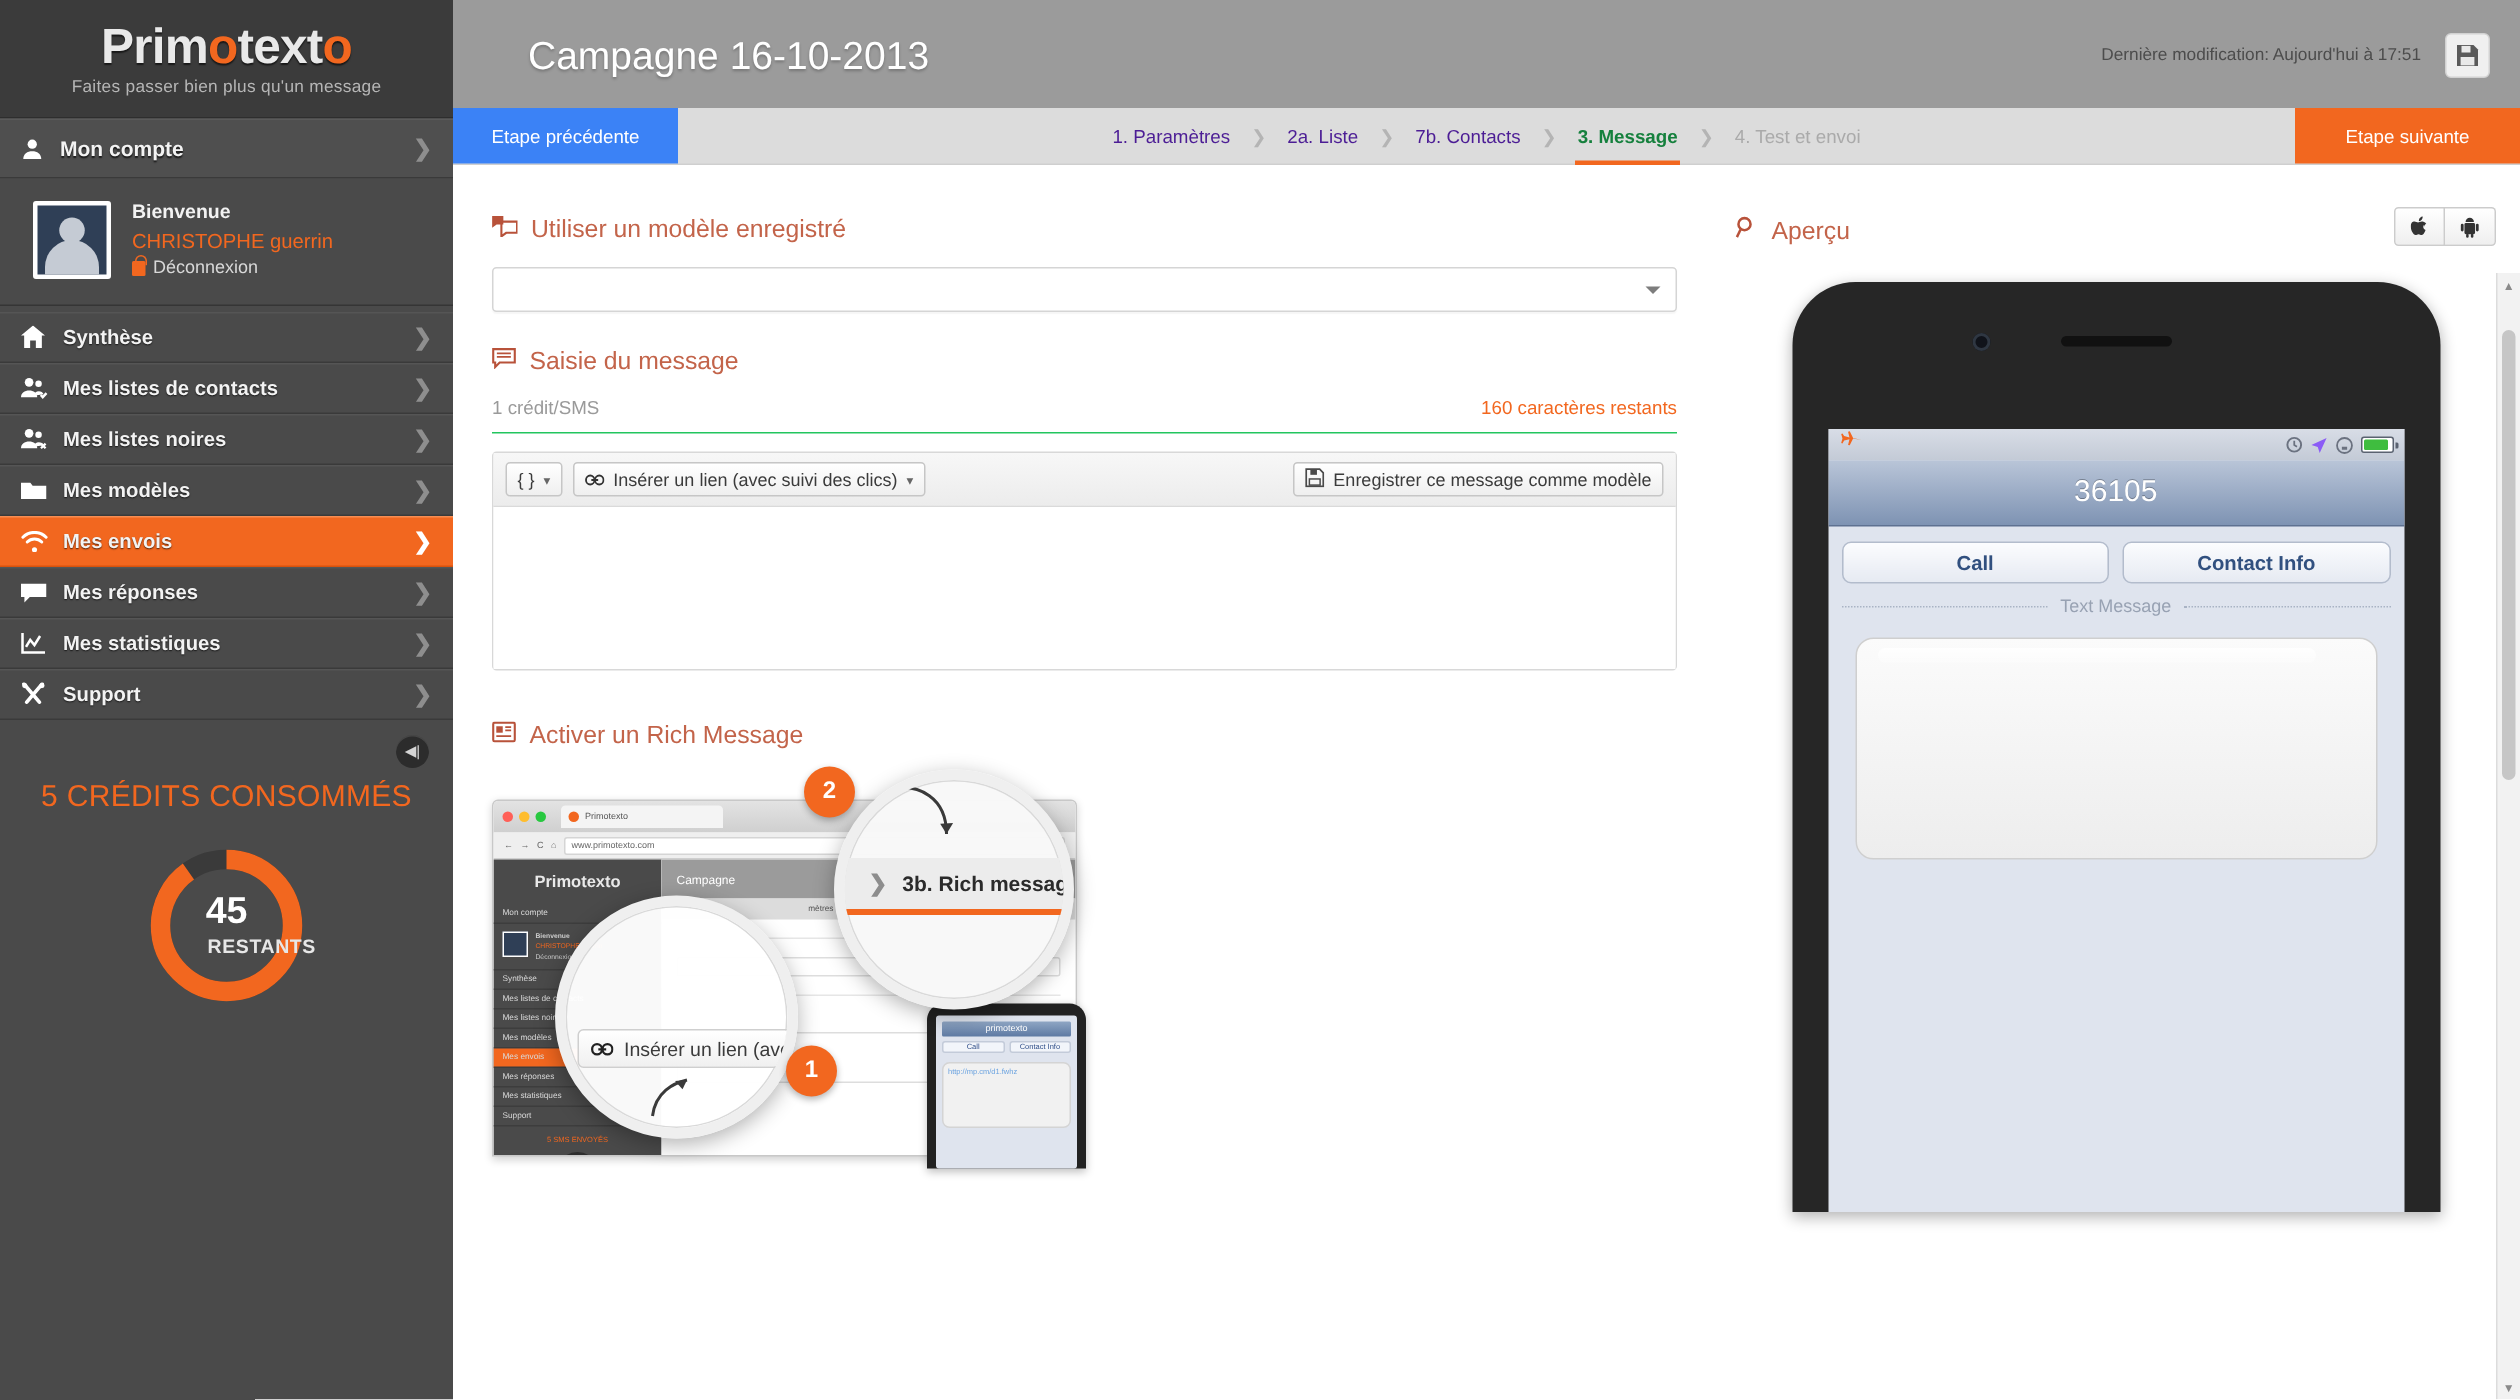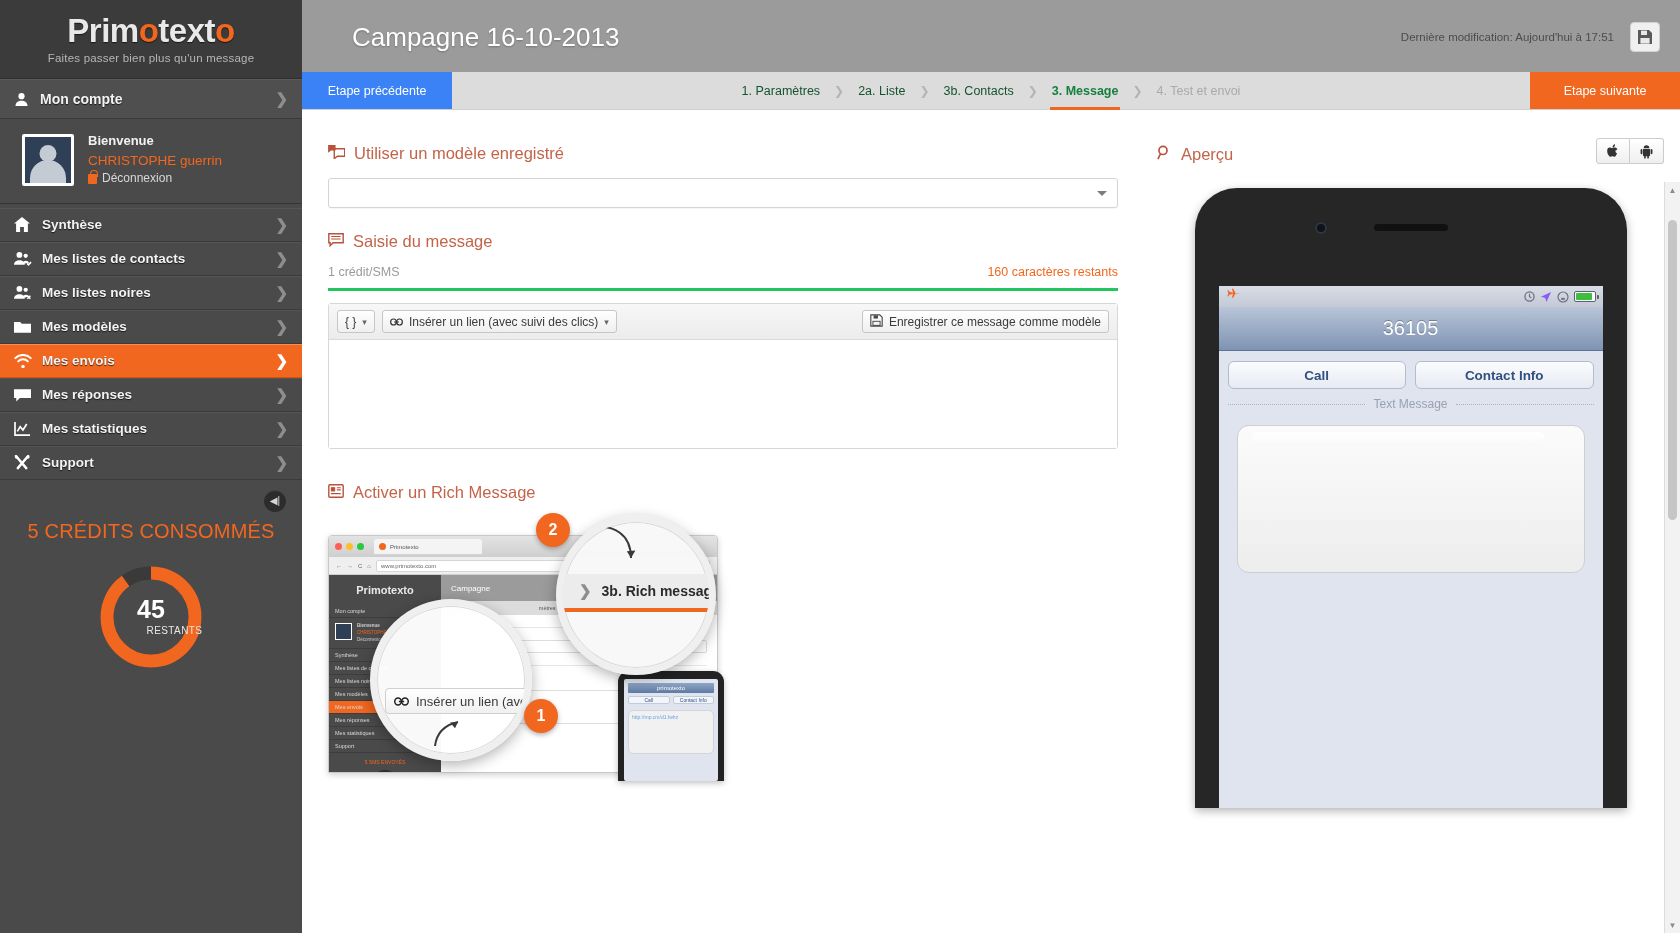--- a/index.html
+++ b/index.html
@@ -125,21 +125,21 @@
     margin-top: 22px; margin-bottom: 16px;
   }
   .gauge {
     width: 116px; height: 116px; margin: 0 auto; position: relative;
   }
   .gauge .center {
     position: absolute; inset: 0; display: flex; flex-direction: column;
     align-items: center; justify-content: center;
   }
   .g-num { font-size: 25px; font-weight: bold; color: #ffffff; line-height: 1; }
-  .g-sub { font-size: 10px; font-weight: normal; color: #e7e7e7; letter-spacing: .4px; margin-top: 3px; padding-left: 47px; }
+  .g-sub { font-size: 13px; font-weight: bold; color: #e7e7e7; letter-spacing: .4px; margin-top: 3px; padding-left: 47px; }
 
   
   .main { flex: 1; height: 933px; position: relative; background: #ffffff; }
 
   .topbar {
     height: 72px; background: #9b9b9b;
     display: flex; align-items: center; padding: 2px 0 0 50px;
   }
   .camp-title {
     font-size: 26px; color: #ffffff; font-weight: normal;
@@ -167,21 +167,21 @@
     font-size: 12.5px; cursor: pointer;
   }
   .step-list {
     flex: 1; display: flex; align-items: center; justify-content: center; gap: 0;
   }
   .step {
     font-size: 12.5px; color: #55595b; padding: 0 14px;
     height: 38px; display: flex; align-items: center; cursor: pointer;
     position: relative;
   }
-  .step.done { color: #14532d; }
+  .step.done { color: #4c1d95; }
   .step.current { color: #15803d; font-weight: bold; }
   .step.current::after {
     content: ""; position: absolute; left: 12px; right: 12px; bottom: 0;
     height: 3px; background: #f2671f;
   }
   .step.disabled { color: #aaaaaa; }
   .step-sep { color: #b4b4b4; font-size: 12px; }
   .next-step {
     width: 150px; background: #f2671f; color: #ffffff;
     display: flex; align-items: center; justify-content: center;
@@ -205,21 +205,21 @@
     background: #ffffff;
     display: flex; align-items: center; justify-content: flex-end;
     padding-right: 10px; cursor: pointer;
     box-shadow: 0 1px 1px rgba(0,0,0,.04);
   }
   .caret { width: 0; height: 0; border-left: 5px solid transparent; border-right: 5px solid transparent; border-top: 5px solid #7d7d7d; }
 
   .meta-row {
     display: flex; justify-content: space-between; align-items: baseline;
     margin-top: 14px; padding-bottom: 9px;
-    border-bottom: 3px solid #22c55e;
+    border-bottom: 1px solid #22c55e;
   }
   .credits-sms { font-size: 12.5px; color: #9a9a9a; }
   .chars-left { font-size: 12.5px; color: #f2671f; }
 
   .editor {
     margin-top: 12px; border: 1px solid #d8d8d8; border-radius: 3px;
     background: #ffffff;
   }
   .editor-toolbar {
     height: 36px; background: linear-gradient(#f7f7f7, #ececec);
@@ -550,21 +550,21 @@
       </div>
     </header>
 
     <nav class="steps">
       <div class="prev-step">Etape précédente</div>
       <div class="step-list">
         <span class="step done">1. Paramètres</span>
         <span class="step-sep">❯</span>
         <span class="step done">2a. Liste</span>
         <span class="step-sep">❯</span>
-        <span class="step done">3b. Contacts</span>
+        <span class="step done">7b. Contacts</span>
         <span class="step-sep">❯</span>
         <span class="step current">3. Message</span>
         <span class="step-sep">❯</span>
         <span class="step disabled">4. Test et envoi</span>
       </div>
       <div class="next-step">Etape suivante</div>
     </nav>
 
     <div class="content">
 

